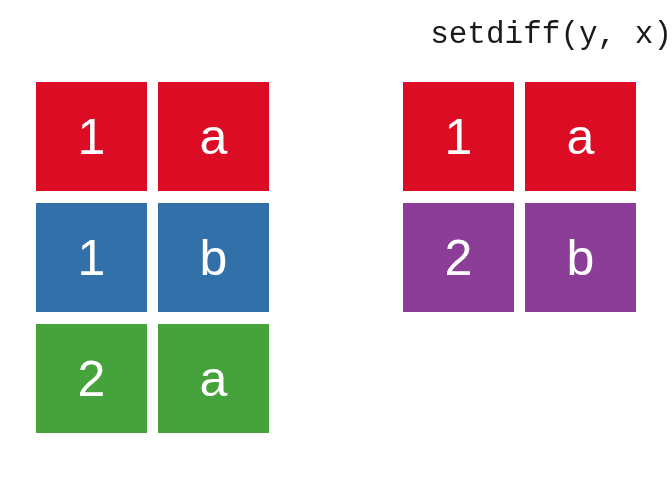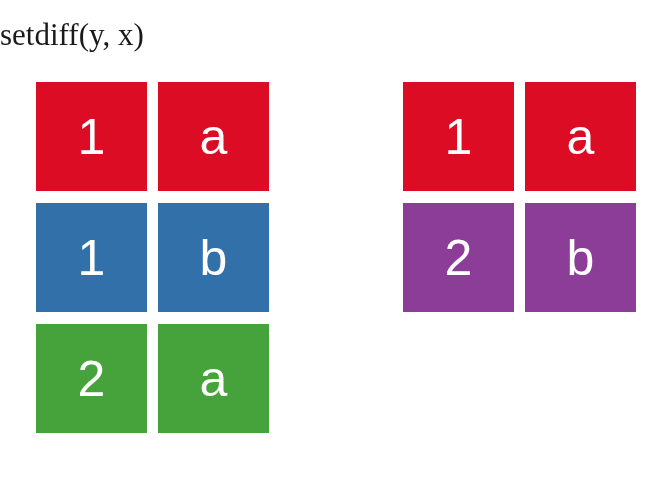--- a/index.html
+++ b/index.html
@@ -13,22 +13,22 @@
     height: 480px;
     background: var(--background, #ffffff);
     overflow: hidden;
     font-family: "Liberation Sans", sans-serif;
   }
   .title {
     position: absolute;
     top: 16px;
     left: 0;
     width: 672px;
-    text-align: left;
-    font-family: Liberation Serif, serif;
+    text-align: right;
+    font-family: Liberation Mono, monospace;
     font-size: 31px;
     line-height: 1.2;
     color: var(--title_text, #1a1a1a);
   }
   .table {
     position: absolute;
     display: grid;
     grid-template-columns: 111px 111px;
     column-gap: 11px;
     row-gap: 12px;

